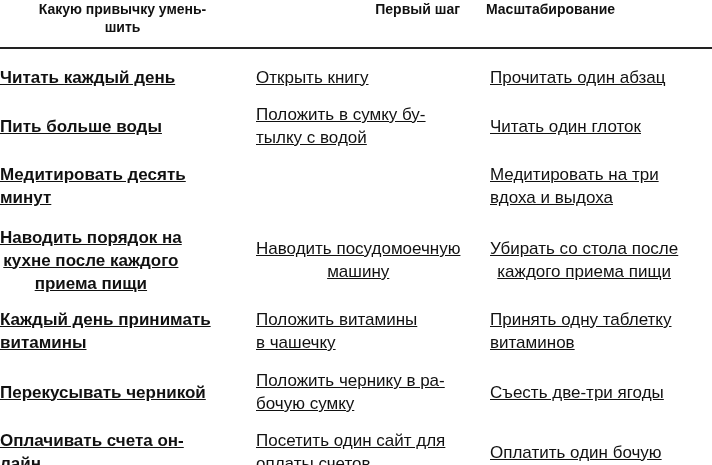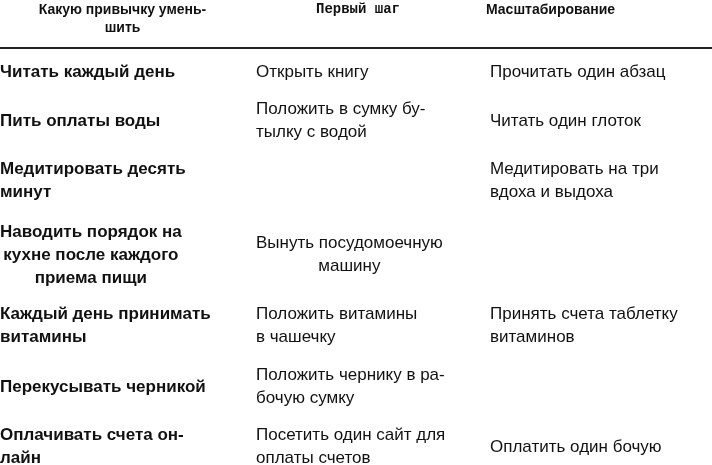--- a/index.html
+++ b/index.html
@@ -1,25 +1,25 @@
 <!DOCTYPE html>
 <html><head>
 <meta charset="utf-8">
 <style>
   html, body { margin:0; padding:0; background:#ffffff; }
   body { width:712px; height:465px; overflow:hidden; font-family:"Liberation Sans", sans-serif; color:#111; }
   .table { position:relative; width:712px; }
   .hdr { position:absolute; left:0; top:0; width:712px; height:48px; }
   .hdr .h { position:absolute; top:0; font-weight:bold; font-size:14px; line-height:18px; }
   .h1 { left:0; width:245px; text-align:center; }
-  .h2 { left:248px; width:220px; text-align:center;font-family:Liberation Mono, monospace; }
+  .h2 { left:240px; width:220px; text-align:right; }
   .h3 { left:486px; width:226px; }
   .rule { position:absolute; left:0; top:47px; width:712px; height:2px; background:#222; }
   .row { position:absolute; left:0; width:712px; display:block; }
-  .cell { position:absolute; top:0; height:100%; display:flex; align-items:center; font-size:17px; line-height:23px; }
+  .cell { position:absolute; top:6px; height:100%; display:flex; align-items:center; font-size:17px; line-height:23px;text-decoration:underline; }
   .c1 { left:0; width:250px; font-weight:bold; }
   .c2 { left:256px; width:230px; }
   .c3 { left:490px; width:222px; }
   .cell span { white-space:pre-line; }
 </style>
 </head>
 <body>
 
 <div class="table">
   <div class="hdr">
@@ -37,21 +37,21 @@
     <div class="cell c3">
         <span>Прочитать один абзац</span>
       </div>
     <div class="cell c2">
         <span>Открыть книгу</span>
       </div>
   </div>
 
   <div class="row" style="top:95px;height:50px;">
     <div class="cell c1">
-        <span>Пить оплаты воды</span>
+        <span>Пить больше воды</span>
       </div>
     <div class="cell c2">
         <span>Положить в сумку бу-
 тылку с водой</span>
       </div>
     <div class="cell c3">
         <span>Читать один глоток</span>
       </div>
   </div>
 
@@ -66,47 +66,54 @@
       </div>
   </div>
 
   <div class="row" style="top:218px;height:72px;text-align:center;">
     <div class="cell c1">
         <span>Наводить порядок на
 кухне после каждого
 приема пищи</span>
       </div>
     <div class="cell c2">
-        <span>Вынуть посудомоечную
+        <span>Наводить посудомоечную
 машину</span>
+      </div>
+    <div class="cell c3">
+        <span>Убирать со стола после
+каждого приема пищи</span>
       </div>
   </div>
 
   <div class="row" style="top:300px;height:50px;">
     <div class="cell c1">
         <span>Каждый день принимать
 витамины</span>
       </div>
     <div class="cell c2">
         <span>Положить витамины
 в чашечку</span>
       </div>
     <div class="cell c3">
-        <span>Принять счета таблетку
+        <span>Принять одну таблетку
 витаминов</span>
       </div>
   </div>
 
   <div class="row" style="top:361px;height:50px;">
     <div class="cell c2">
         <span>Положить чернику в ра-
 бочую сумку</span>
       </div>
     <div class="cell c1">
         <span>Перекусывать черникой</span>
+      </div>
+    <div class="cell c3">
+        <span>Съесть две-три ягоды</span>
       </div>
   </div>
 
   <div class="row" style="top:421px;height:50px;">
     <div class="cell c1">
         <span>Оплачивать счета он-
 лайн</span>
       </div>
     <div class="cell c2">
         <span>Посетить один сайт для

